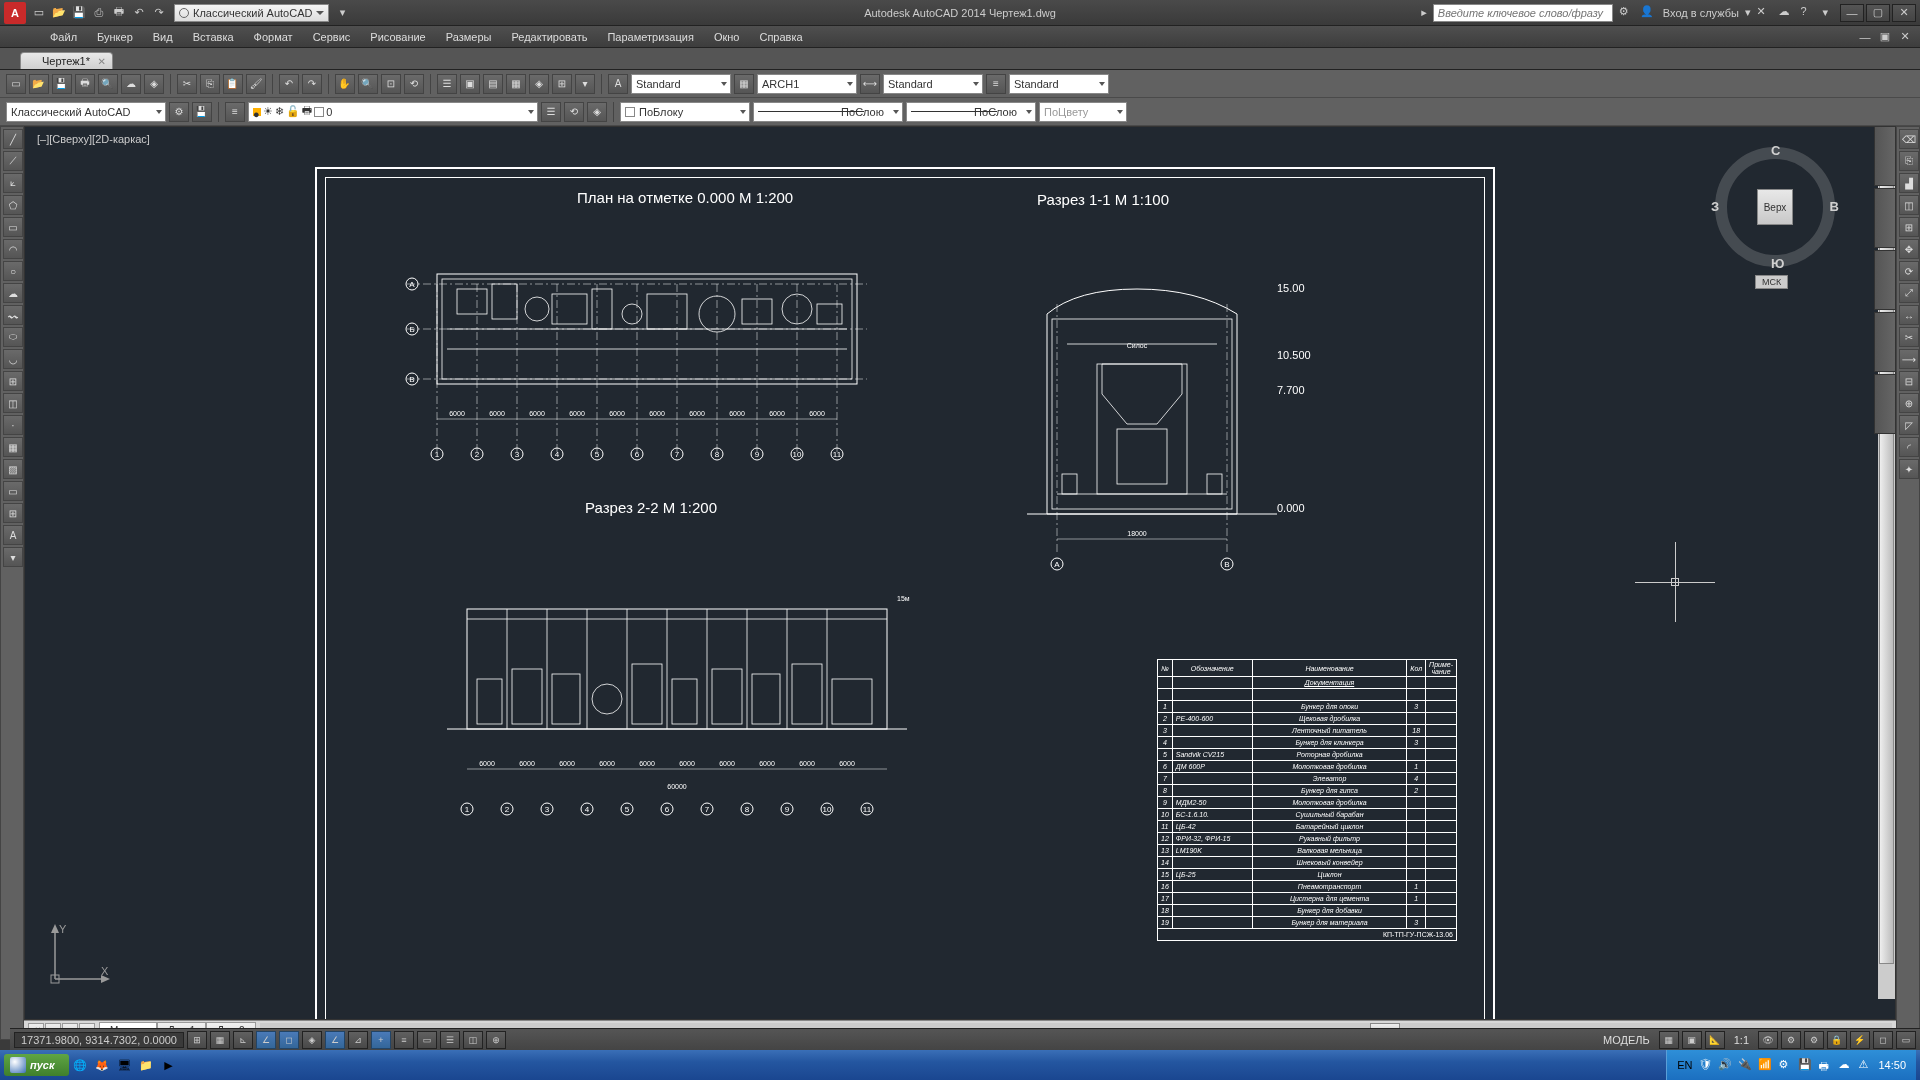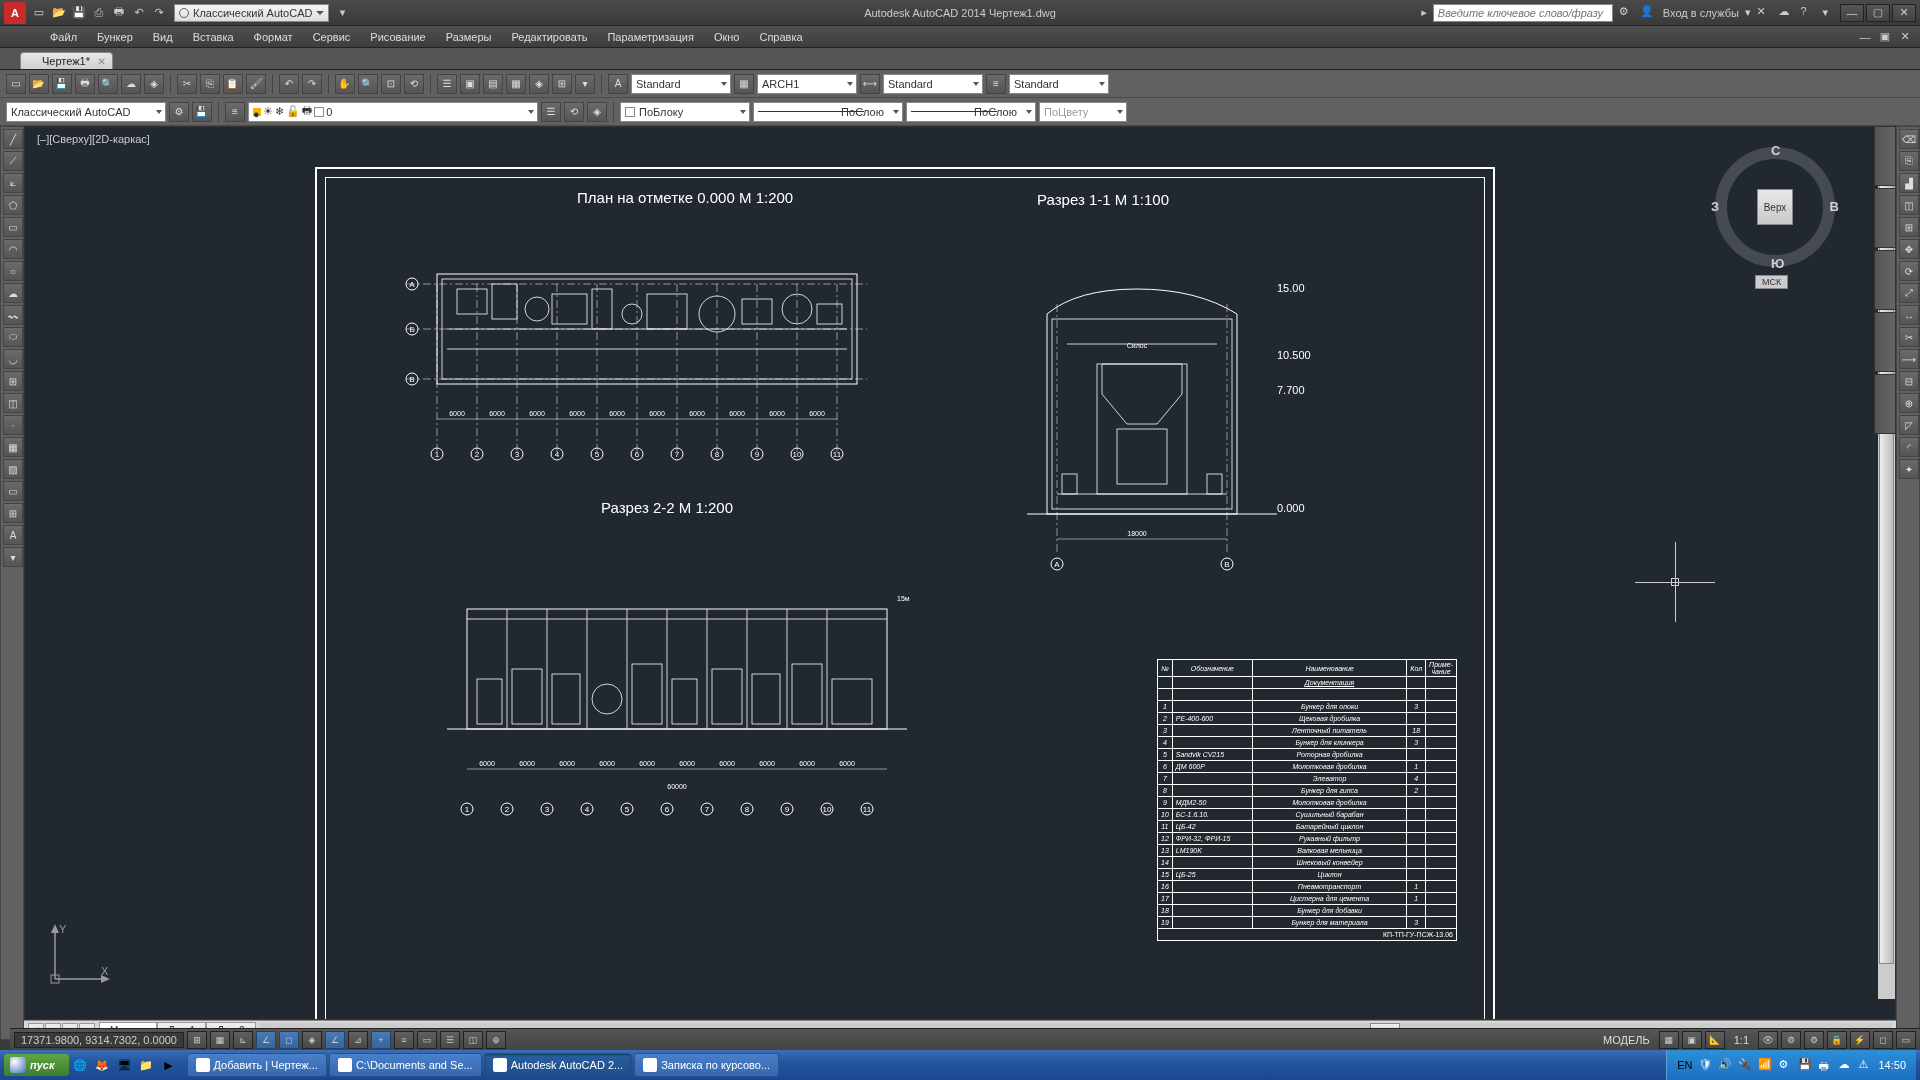--- a/index.html
+++ b/index.html
@@ -281,21 +281,21 @@
 
   <div class="canvas-wrap">
     <div class="canvas">
       <div class="vp-label">[–][Сверху][2D-каркас]</div>
 
       <div class="drawing-frame">
         <div class="drawing-frame-inner"></div>
 
         <div class="dwg-title" style="top:20px;left:260px">План на отметке 0.000 М 1:200</div>
         <div class="dwg-title" style="top:22px;left:720px">Разрез 1-1 М 1:100</div>
-        <div class="dwg-title" style="top:330px;left:284px">Разрез 2-2 М 1:200</div>
+        <div class="dwg-title" style="top:330px;left:268px">Разрез 2-2 М 1:200</div>
 
         <svg class="plan-view" viewBox="0 0 520 220">
           <rect x="50" y="20" width="420" height="110" class="tech-line"></rect>
           <rect x="55" y="25" width="410" height="100" class="tech-fill"></rect>
           <g class="tech-fill">
             <rect x="70" y="35" width="30" height="25"></rect>
               <rect x="105" y="30" width="25" height="35"></rect>
             <circle cx="150" cy="55" r="12"></circle>
               <rect x="165" y="40" width="35" height="30"></rect>
             <rect x="205" y="35" width="20" height="40"></rect>
@@ -794,38 +794,20 @@
   <div class="start-btn">
     <div class="start-orb"></div>
     <span>пуск</span>
   </div>
   <div class="ql-btn">🌐</div>
   <div class="ql-btn">🦊</div>
   <div class="ql-btn">🖥</div>
   <div class="ql-btn">📁</div>
   <div class="ql-btn">▶</div>
   <div style="width:4px"></div>
-  <div id="task-buttons" style="display:flex;gap:2px">
-      <div class="task-btn">
-        <div class="task-icon"></div>
-        <span>Добавить | Чертеж...</span>
-      </div>
-      <div class="task-btn">
-        <div class="task-icon"></div>
-        <span>C:\Documents and Se...</span>
-      </div>
-      <div class="task-btn active">
-        <div class="task-icon"></div>
-        <span>Autodesk AutoCAD 2...</span>
-      </div>
-      <div class="task-btn">
-        <div class="task-icon"></div>
-        <span>Записка по курсово...</span>
-      </div>
-    </div>
   <div class="tray">
     <span>EN</span>
     <span class="tray-icon">🛡</span>
     <span class="tray-icon">🔊</span>
     <span class="tray-icon">🔌</span>
     <span class="tray-icon">📶</span>
     <span class="tray-icon">⚙</span>
     <span class="tray-icon">💾</span>
     <span class="tray-icon">🖶</span>
     <span class="tray-icon">☁</span>

